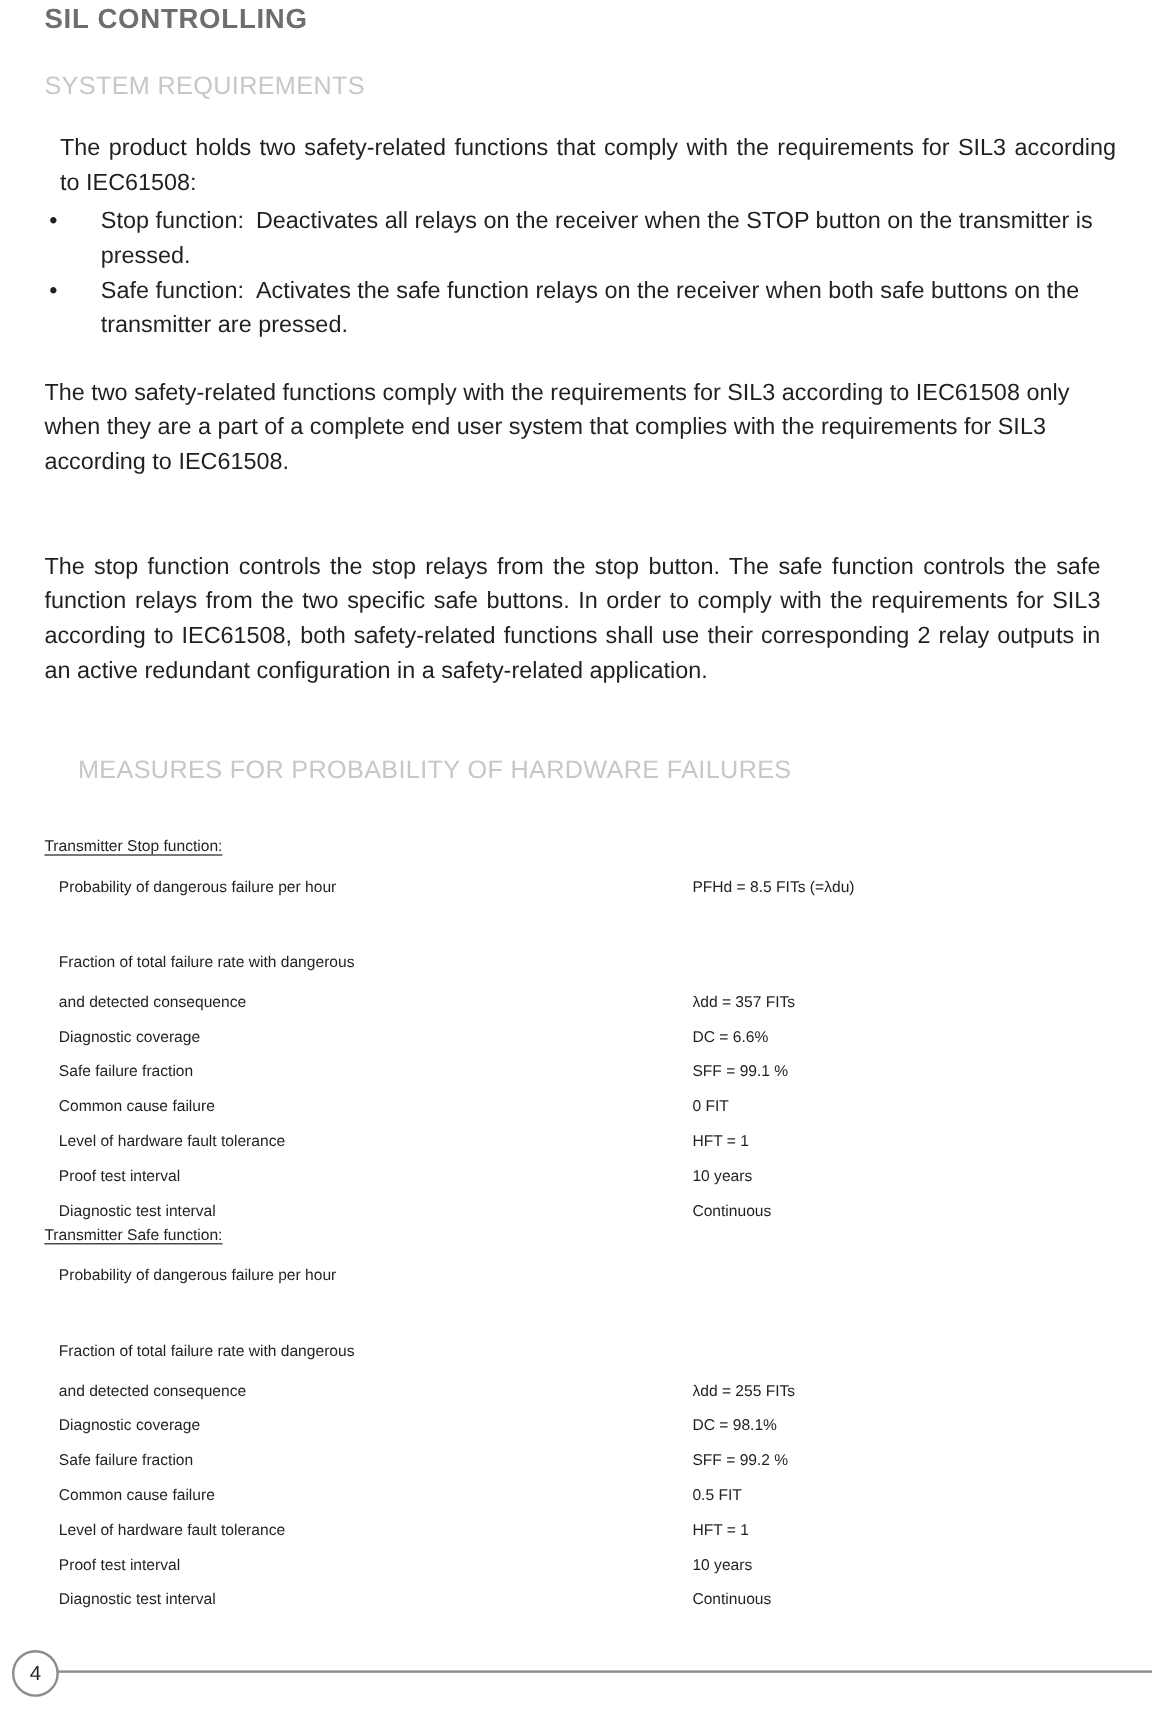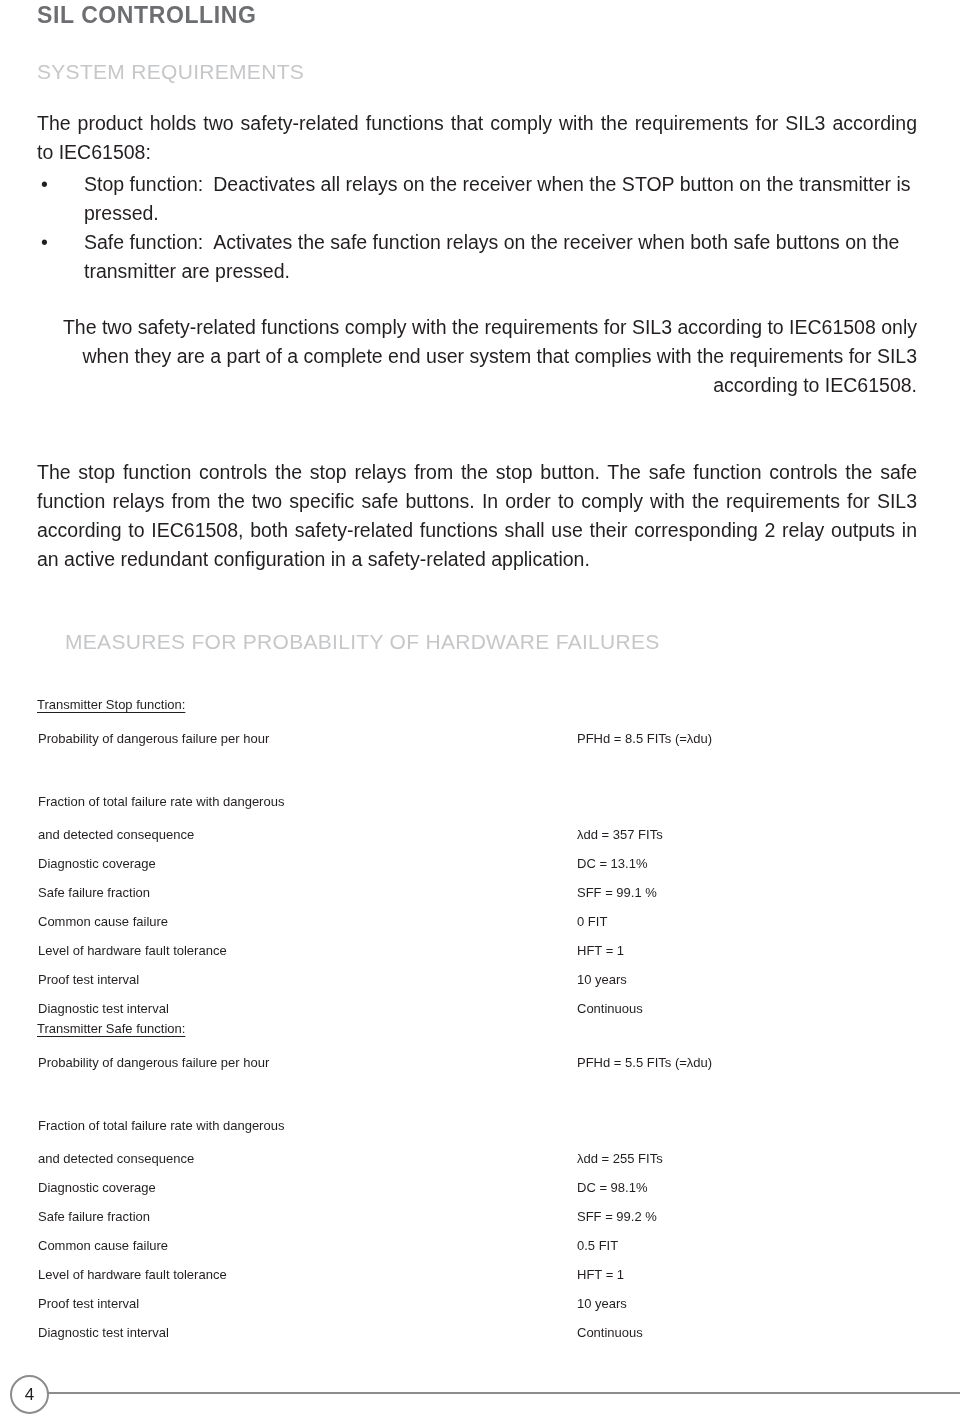--- a/index.html
+++ b/index.html
@@ -48,23 +48,23 @@
   
   .para {
     position: absolute;
     left: 37px;
     width: 876px;
     font-size: 19.5px;
     line-height: 29px;
     text-align: justify;
     color: #231f20;
   }
-  .para.nojustify { text-align: right; }
-
-  .p-intro    { top: 109px; width: 880px; }
+  .para.nojustify { text-align: left; }
+
+  .p-intro    { top: 109px; width: 880px; margin-left: 13px; }
   .p-two      { top: 313px; width: 880px; }
   .p-connect  { top: 458px; width: 880px; }
 
   
   .bullets {
     position: absolute;
     left: 37px;
     top: 170px;
     width: 880px;
     font-size: 19.5px;
@@ -107,21 +107,21 @@
     position: relative;
   }
   .mrow {
     position: relative;
     height: 29px;
     line-height: 29px;
     white-space: nowrap;
   }
   .mrow .lbl {
     position: absolute;
-    left: 1px;
+    left: 12px;
     top: 0;
   }
   .mrow .val {
     position: absolute;
     left: 540px;
     top: 0;
   }
   .mrow.tall { height: 33px; line-height: 29px; margin-top: 34px; }
 
   
@@ -194,21 +194,21 @@
       <div class="mrow tall">
         <span class="lbl">Fraction of total failure rate with dangerous</span>
         <span class="val"></span>
       </div>
       <div class="mrow">
         <span class="lbl">and detected consequence</span>
         <span class="val">λdd = 357 FITs</span>
       </div>
       <div class="mrow">
         <span class="lbl">Diagnostic coverage</span>
-        <span class="val">DC = 13.1%</span>
+        <span class="val">DC = 6.6%</span>
       </div>
       <div class="mrow">
         <span class="lbl">Safe failure fraction</span>
         <span class="val">SFF = 99.1 %</span>
       </div>
       <div class="mrow">
         <span class="lbl">Common cause failure</span>
         <span class="val">0 FIT</span>
       </div>
       <div class="mrow">
@@ -224,21 +224,20 @@
         <span class="val">Continuous</span>
       </div>
     </div>
   </div>
 
   <div class="measure-block mb-safe">
     <div class="mb-title">Transmitter Safe function:</div>
     <div class="mb-rows">
       <div class="mrow">
         <span class="lbl">Probability of dangerous failure per hour</span>
-        <span class="val">PFHd = 5.5 FITs (=λdu)</span>
       </div>
       <div class="mrow tall">
         <span class="lbl">Fraction of total failure rate with dangerous</span>
         <span class="val"></span>
       </div>
       <div class="mrow">
         <span class="lbl">and detected consequence</span>
         <span class="val">λdd = 255 FITs</span>
       </div>
       <div class="mrow">

